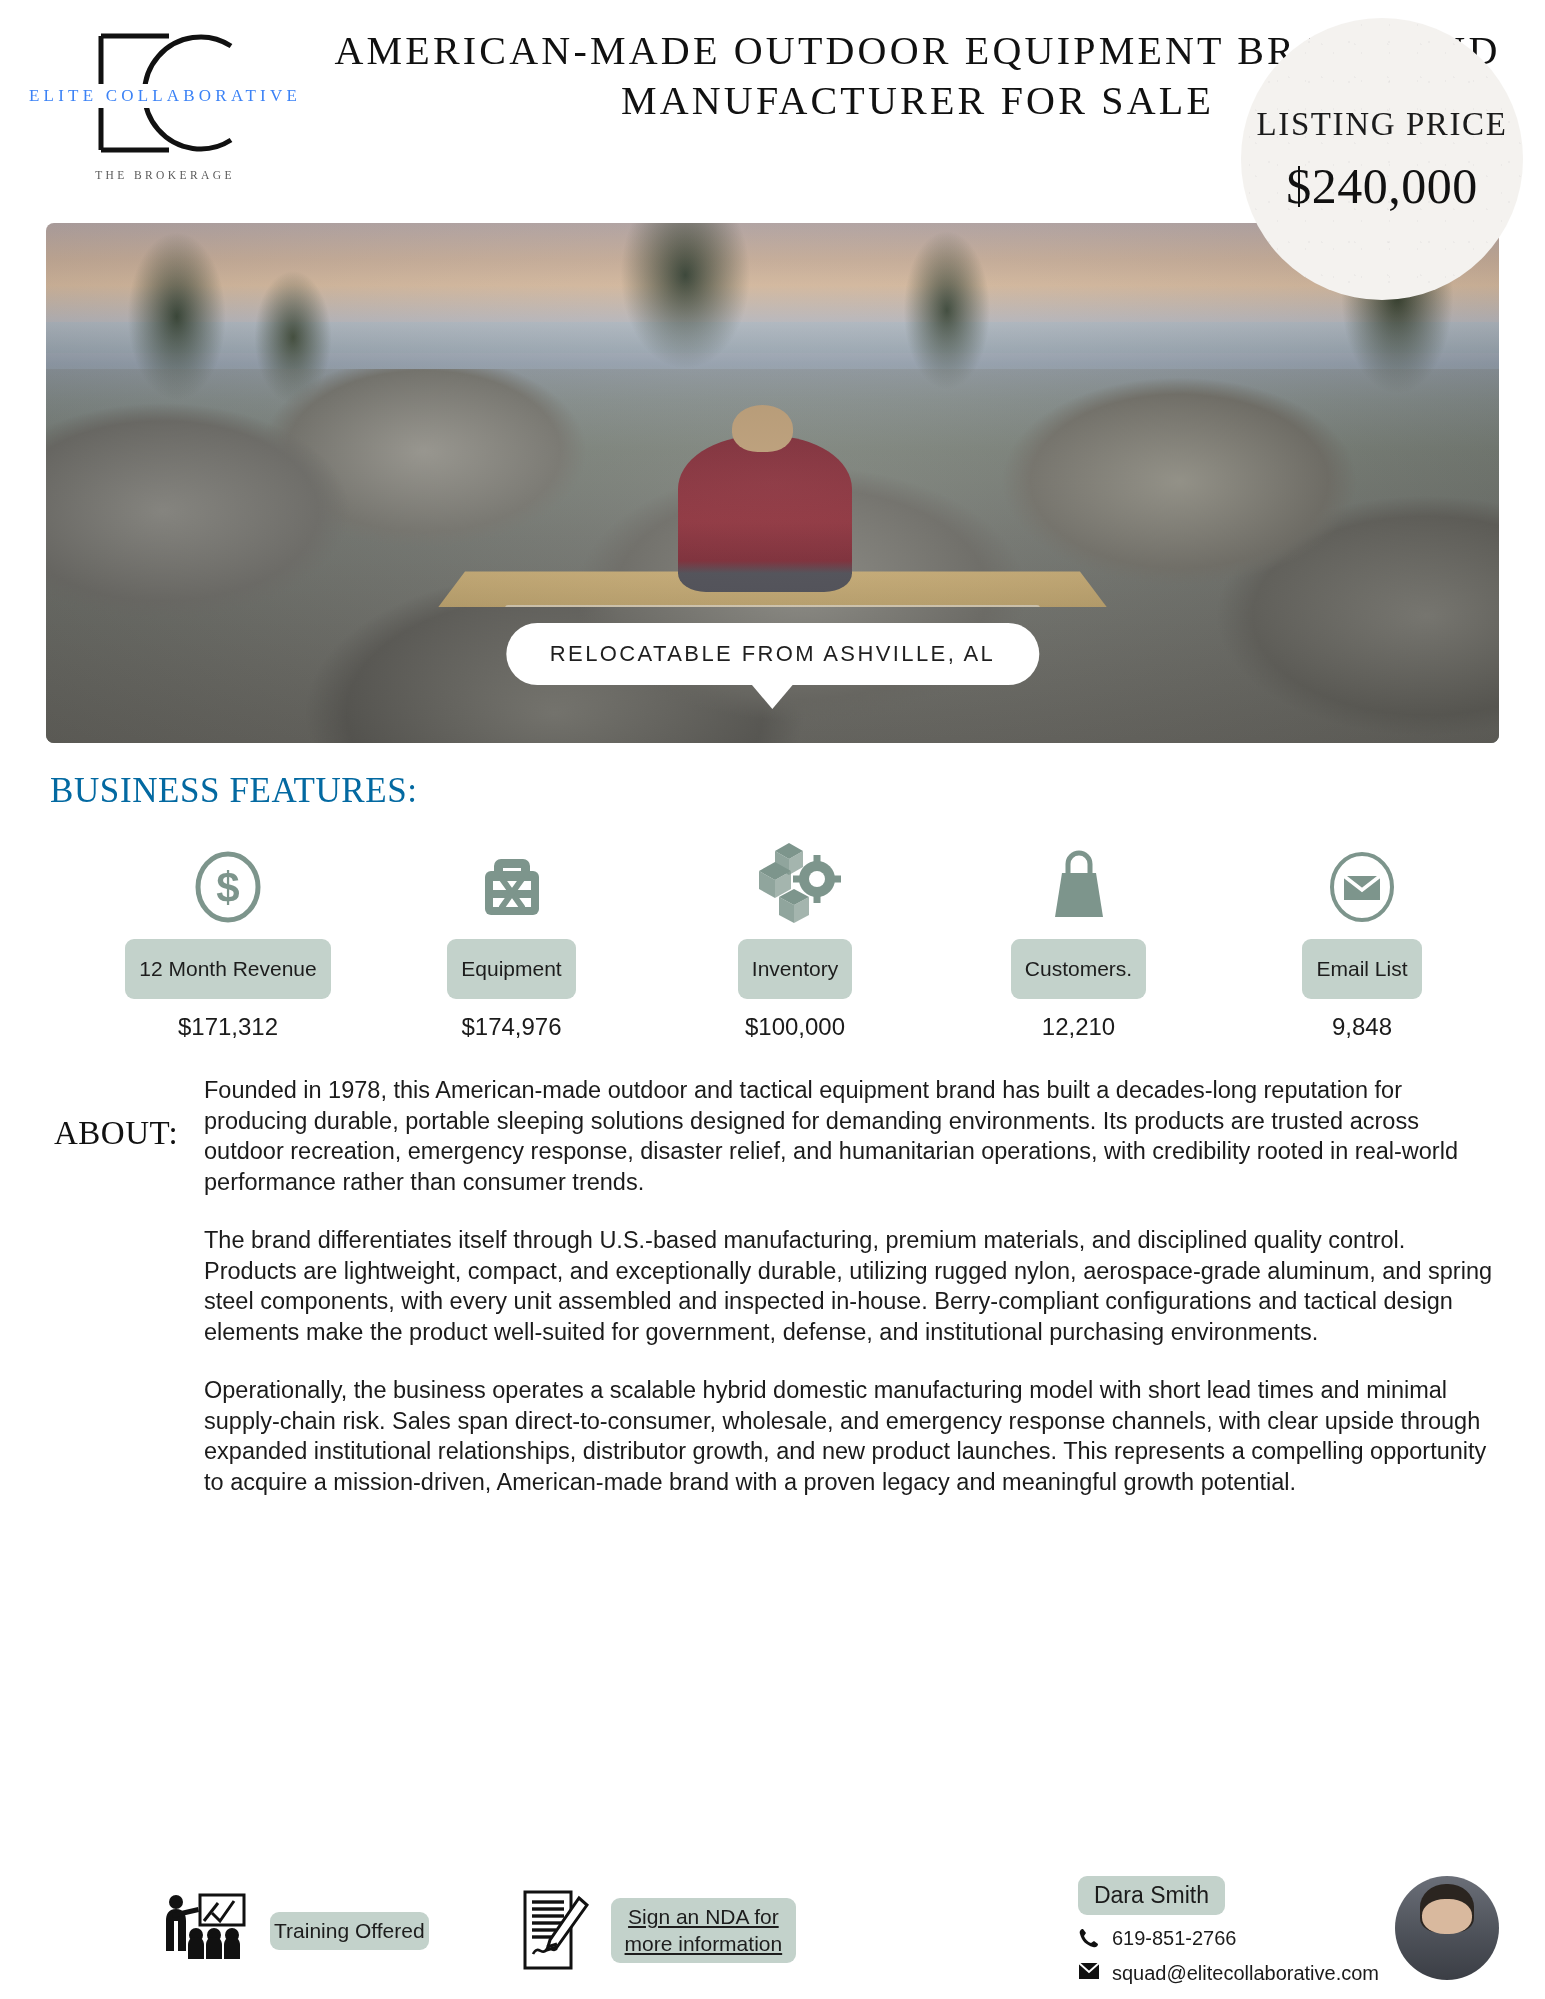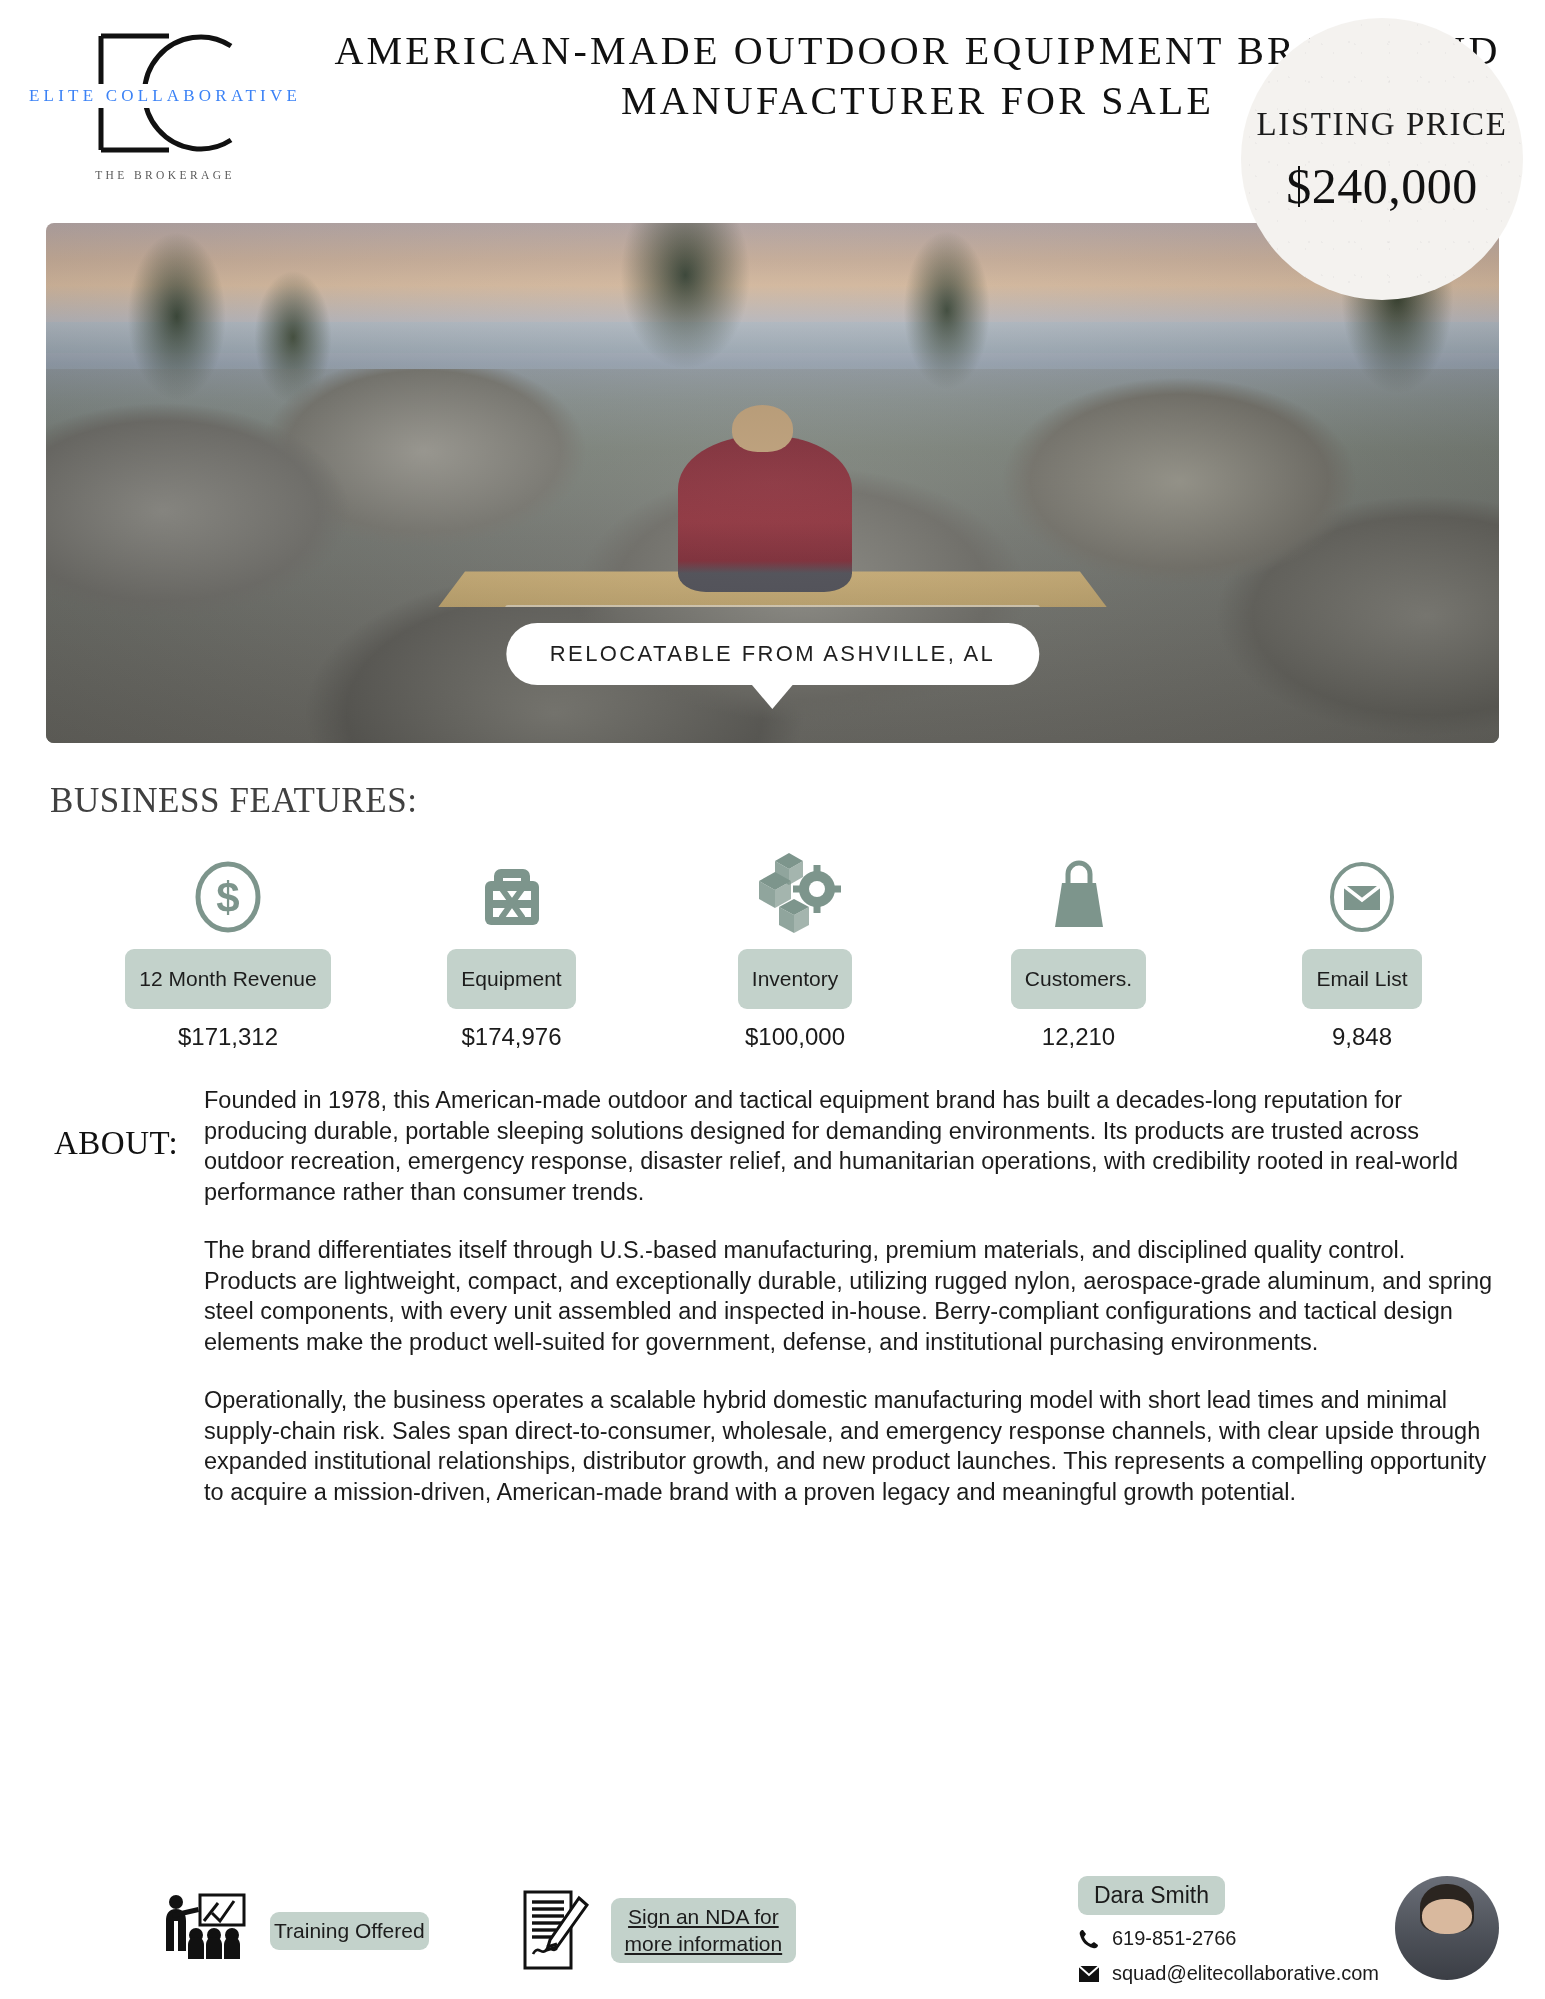--- a/index.html
+++ b/index.html
@@ -184,22 +184,22 @@
     border-left: 22px solid transparent;
     border-right: 22px solid transparent;
     border-top: 26px solid #ffffff;
   }
 
   
   .features-heading {
     font-family: "Liberation Serif", serif;
     font-size: 35px;
     letter-spacing: 0.6px;
-    color: #404040;
-    margin: 38px 0 0 50px;
+    color: #0369a1;
+    margin: 28px 0 0 50px;
   }
   .stats-row {
     display: flex;
     justify-content: space-between;
     margin: 26px 60px 0 105px;
   }
   .stat { width: 246px; display: flex; flex-direction: column; align-items: center; }
   .stat-icon { height: 88px; display: flex; align-items: flex-end; justify-content: center; }
   .stat-label {
     margin-top: 14px;
@@ -267,21 +267,21 @@
   .contact { display: flex; align-items: flex-start; gap: 16px; }
   .contact-text { display: flex; flex-direction: column; align-items: flex-start; }
   .contact-name {
     background: #c3d2cb;
     border-radius: 9px;
     padding: 6px 16px;
     font-size: 23px;
     color: #1b1b1b;
   }
   .contact-line {
-    display: flex; align-items: center; gap: 12px;
+    display: flex; align-items: flex-start; gap: 12px;
     margin-top: 12px; font-size: 20px; color: #1b1b1b;
   }
   .avatar {
     width: 104px; height: 104px; border-radius: 50%;
     background:
       radial-gradient(circle at 50% 34%, #d7b79c 0 20px, transparent 21px),
       linear-gradient(to bottom, #6b6f78 0%, #4e525a 55%, #3b3e45 100%),
       #55596a;
     overflow: hidden;
     position: relative;

